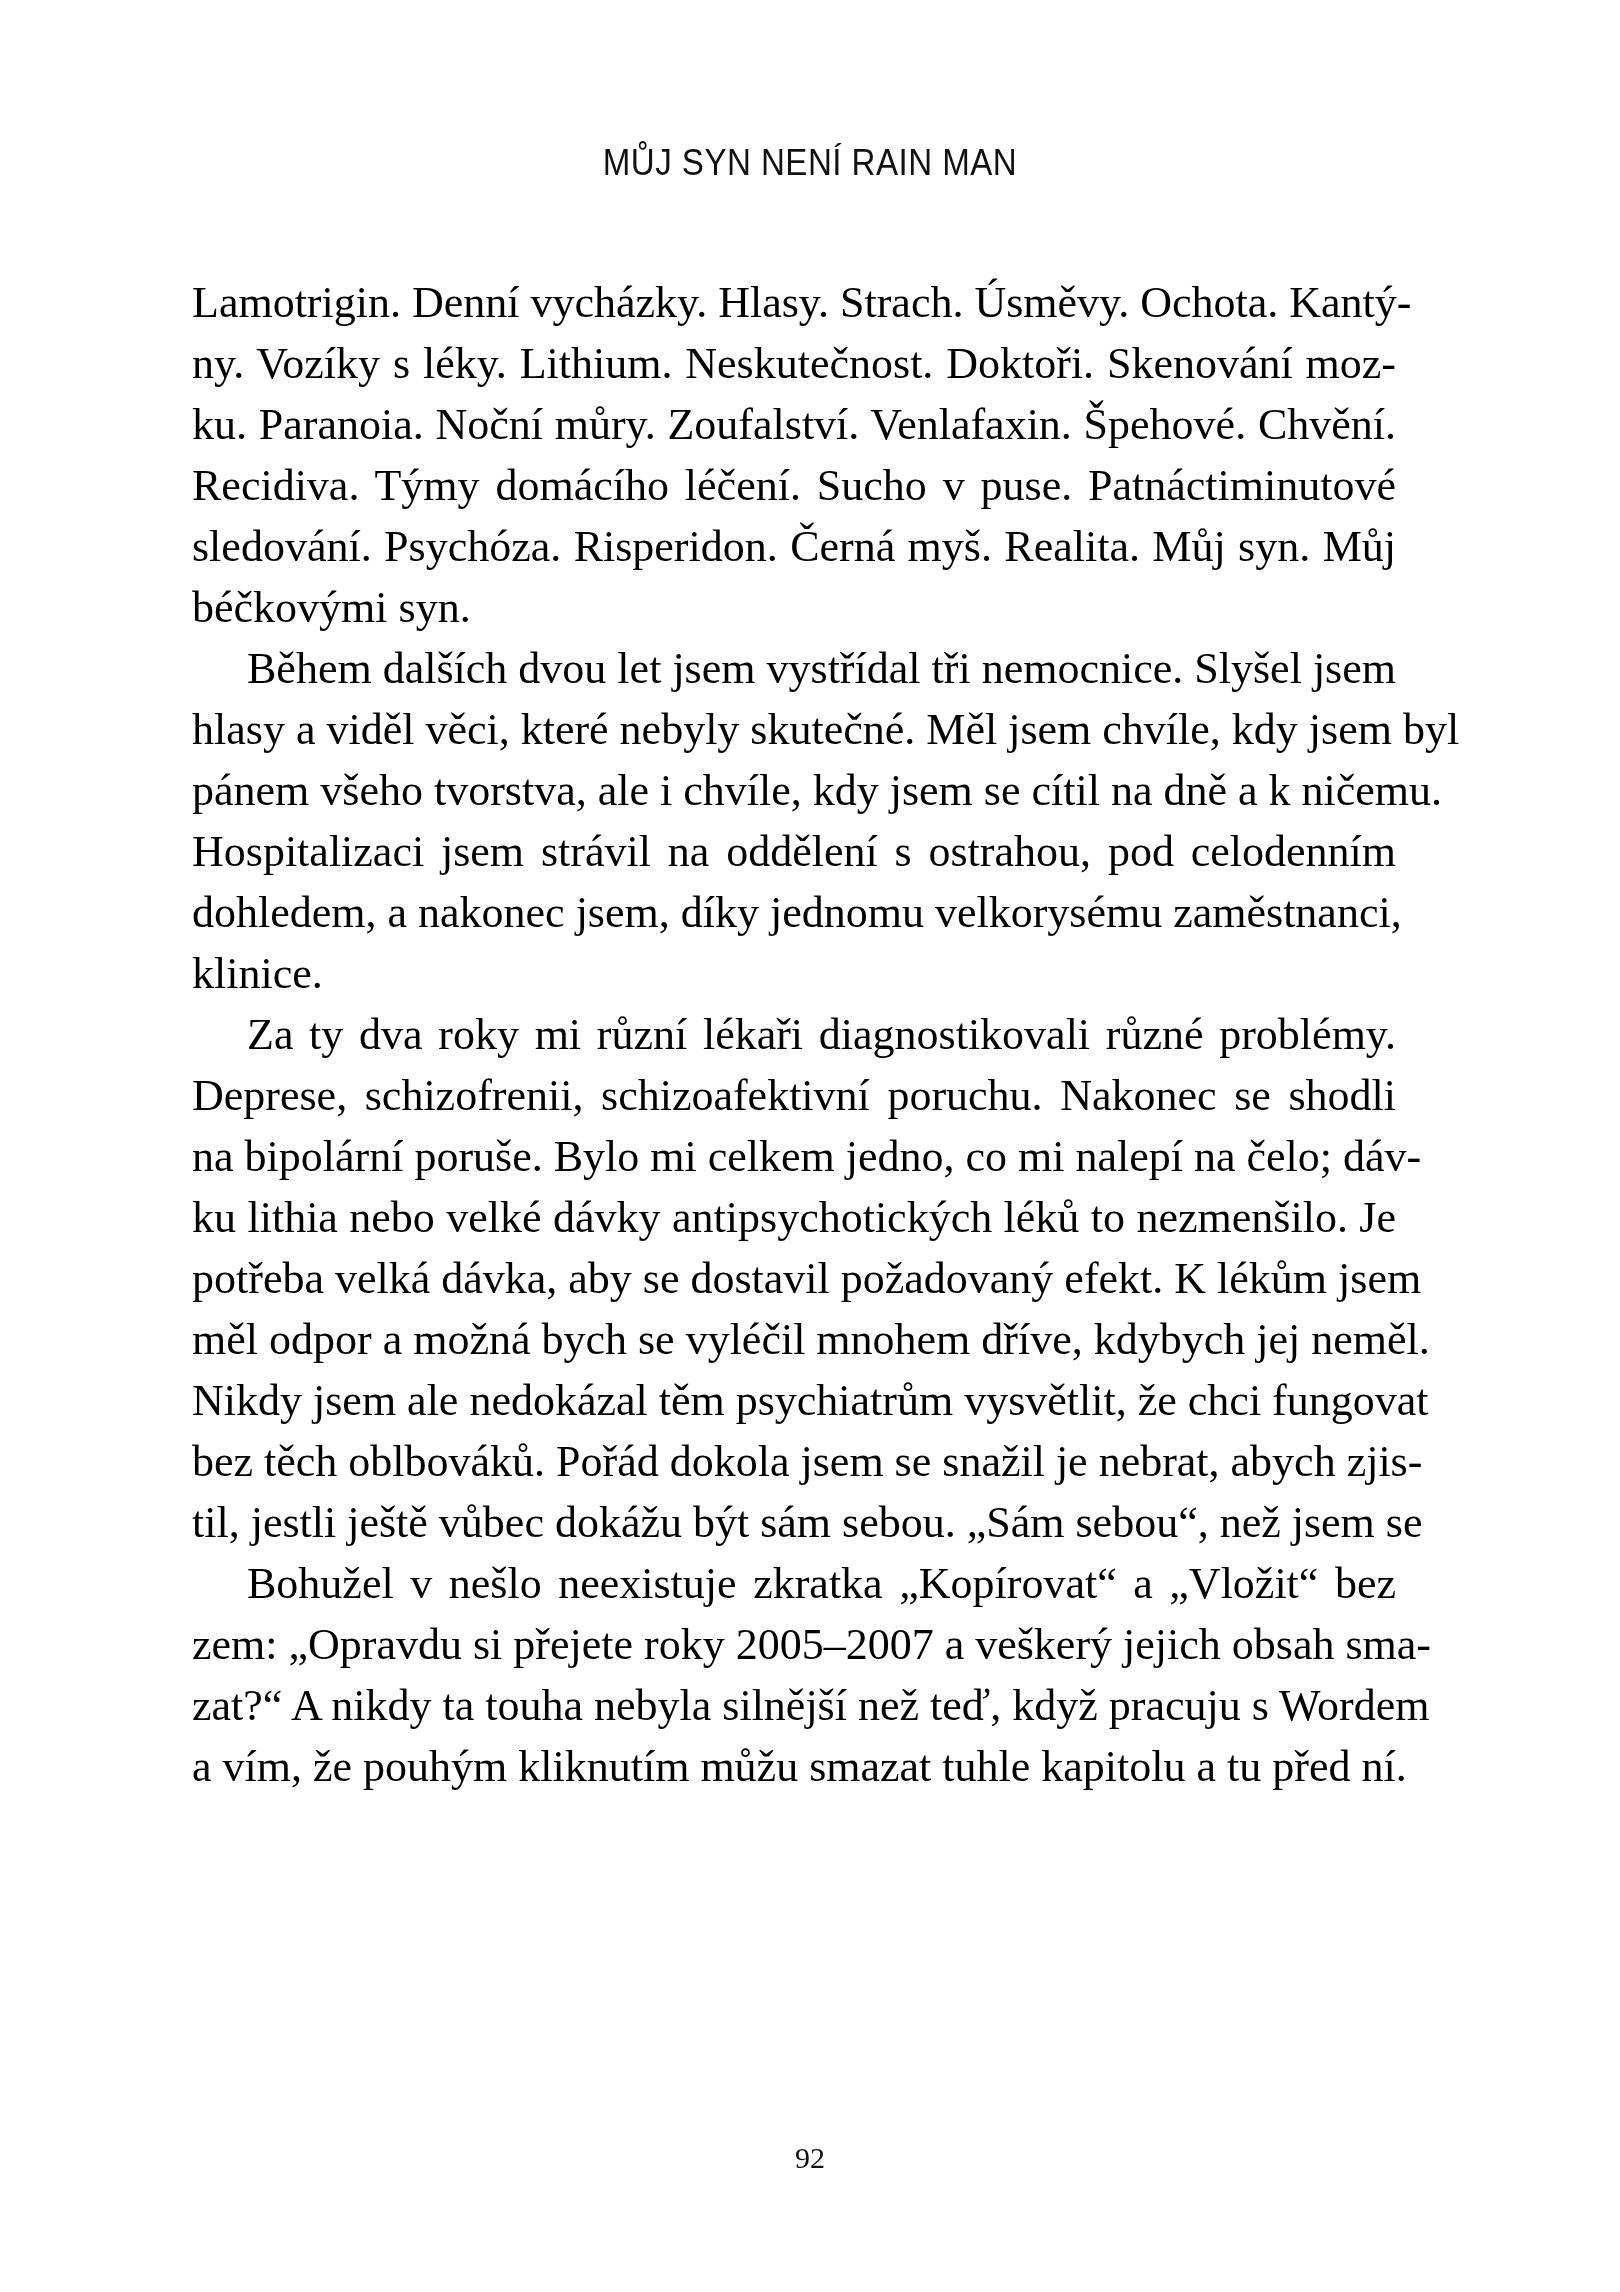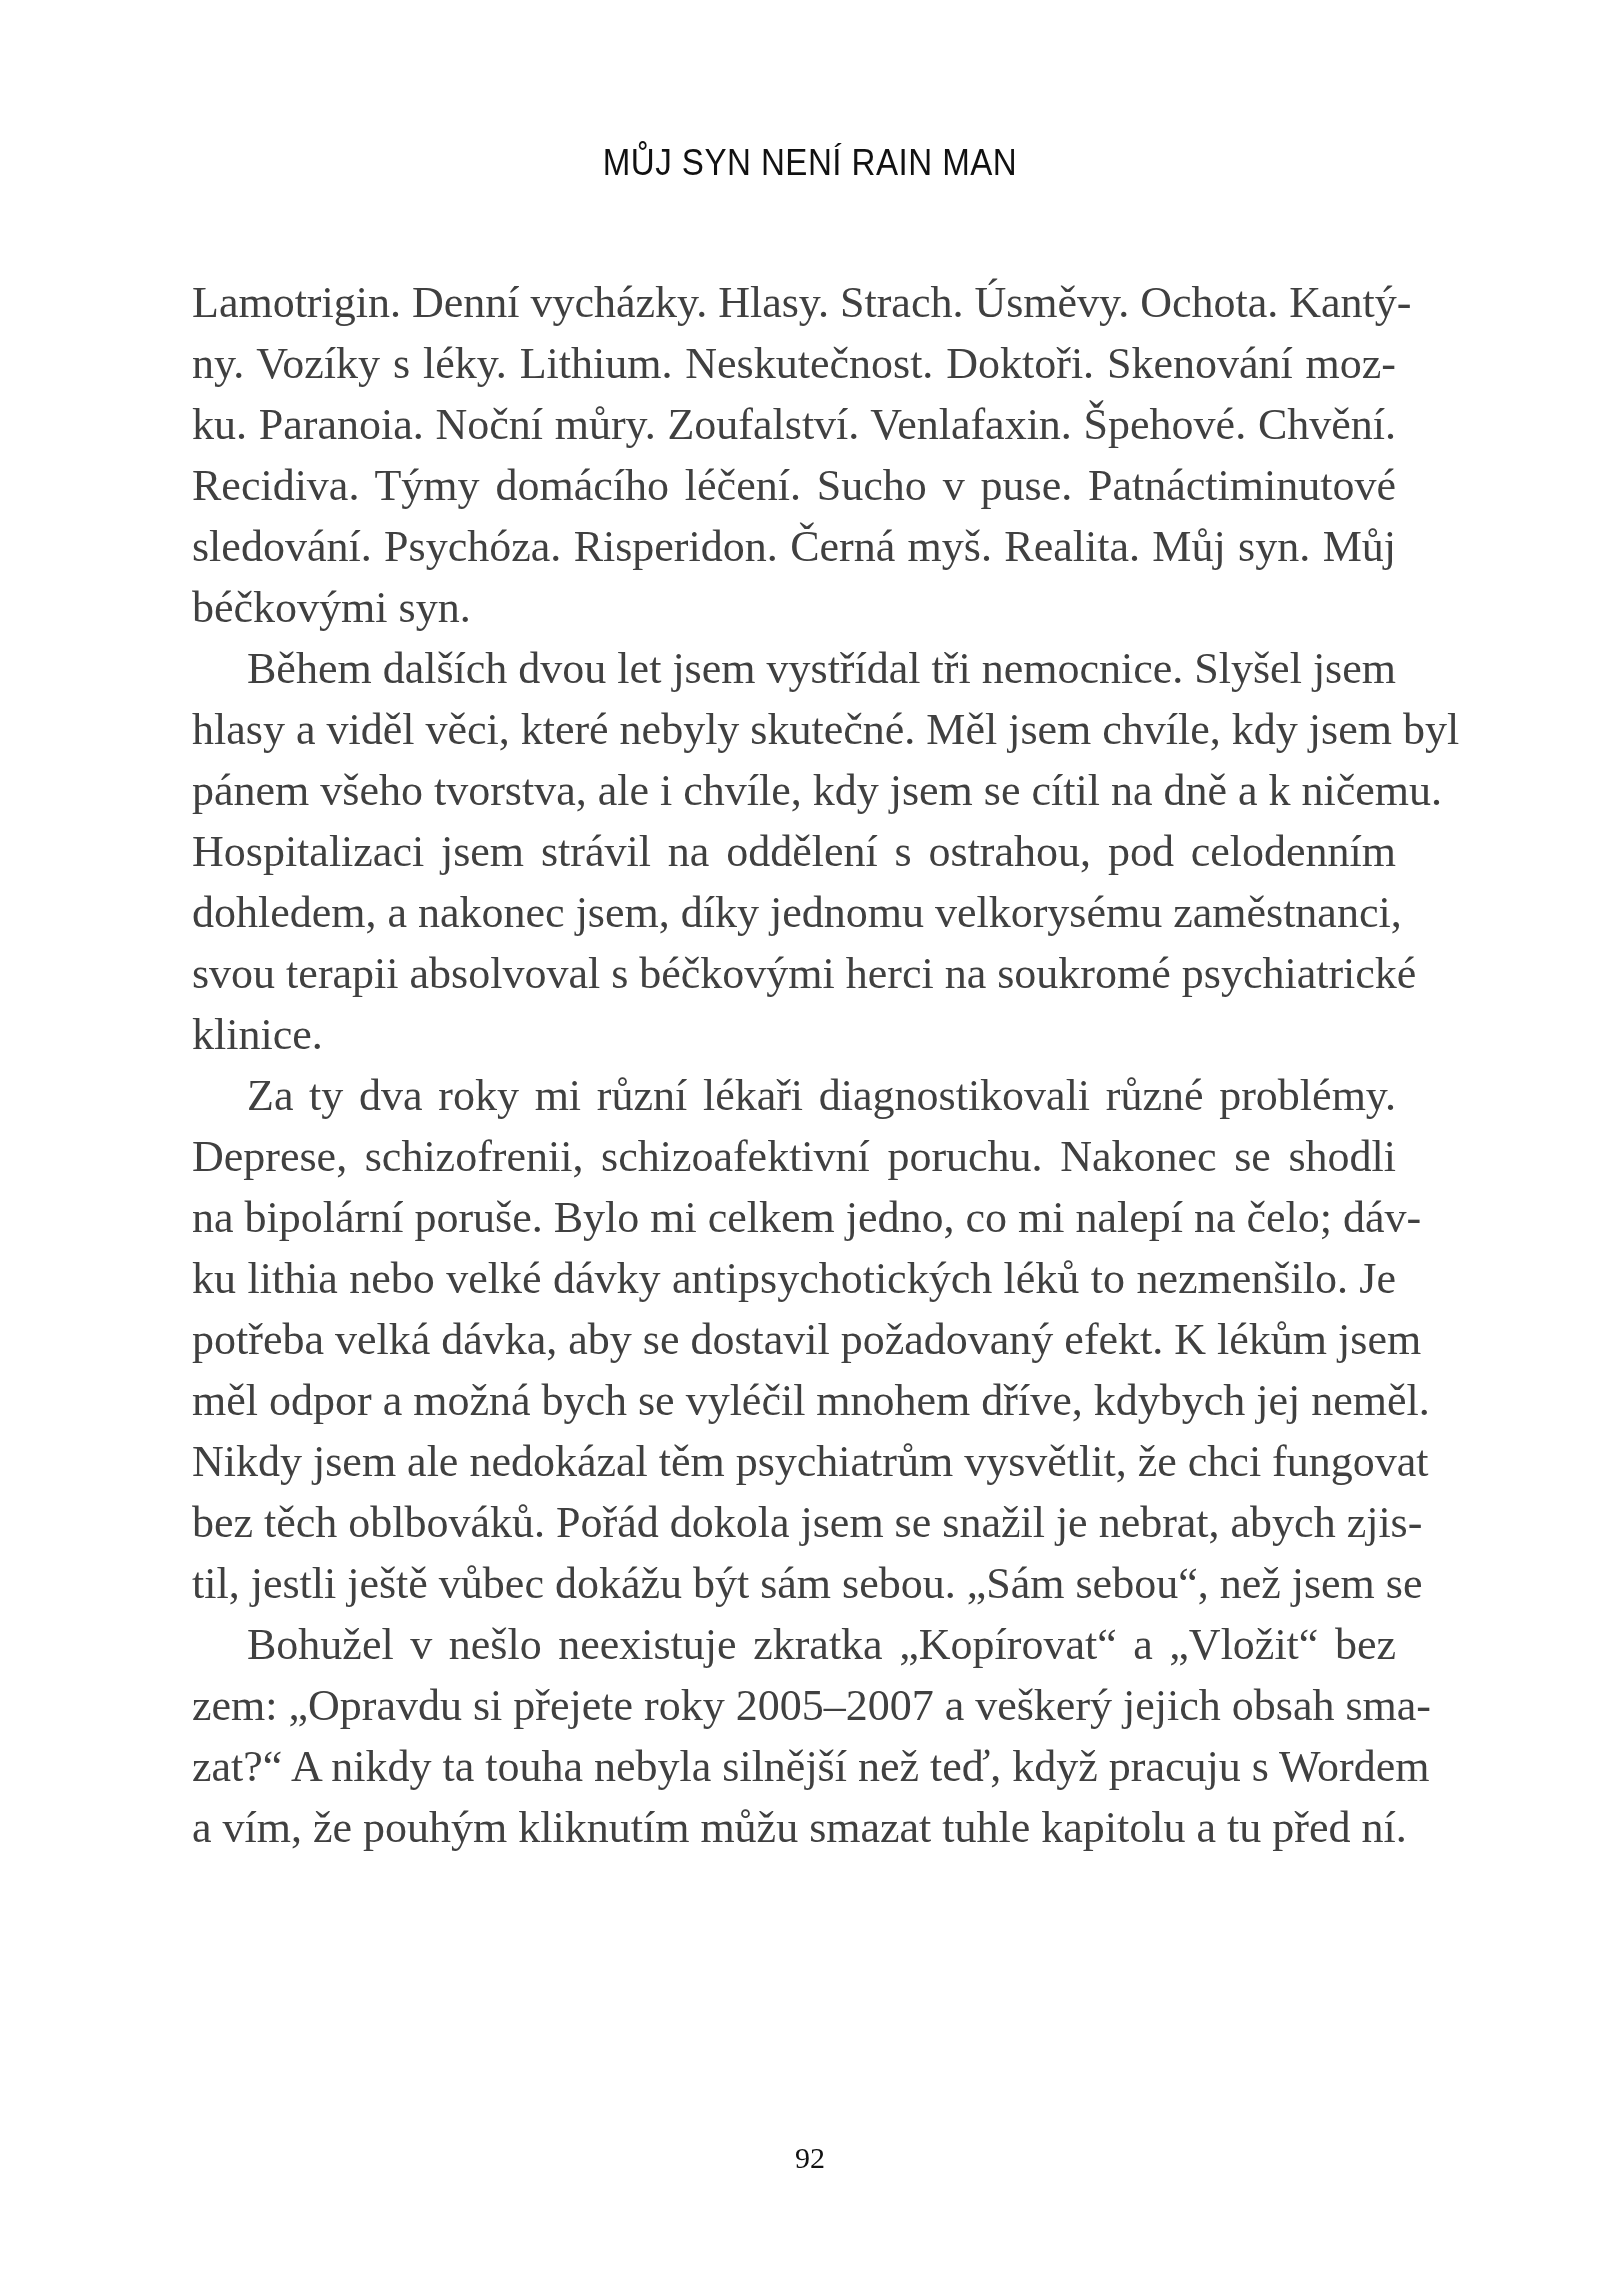--- a/index.html
+++ b/index.html
@@ -7,21 +7,21 @@
     .running-head {
       position: absolute; left: 0; width: 1620px; top: 142px;
       text-align: center;
       font-family: "Liberation Sans", "DejaVu Sans", sans-serif;
       font-size: 36px; letter-spacing: 0.5px; font-weight: normal; color: #111;
       transform: scaleX(0.92); transform-origin: center;
     }
     .text-block {
       position: absolute; left: 192px; top: 272px; width: 1204px;
       font-family: "Liberation Serif", "DejaVu Serif", serif;
-      font-size: 44px; line-height: 61px; color: #404040;
+      font-size: 44px; line-height: 61px; color: #000000;
     }
     .line { display: block; white-space: nowrap; text-align: justify; text-align-last: justify; height: 61px; }
     .line.last { text-align-last: left; }
     .line.indent { padding-left: 55px; }
     .folio {
       position: absolute; left: 0; width: 1620px; top: 2141px; text-align: center;
       font-family: "Liberation Serif", "DejaVu Serif", serif; font-size: 30px; color: #111;
     }
   </style>
 </head>
@@ -39,21 +39,20 @@
     <span class="line">sledování. Psychóza. Risperidon. Černá myš. Realita. Můj syn. Můj</span>
     <span class="line last">béčkovými syn.</span>
   </div>
 
   <div>
     <span class="line indent">Během dalších dvou let jsem vystřídal tři nemocnice. Slyšel jsem</span>
     <span class="line">hlasy a viděl věci, které nebyly skutečné. Měl jsem chvíle, kdy jsem byl</span>
     <span class="line">pánem všeho tvorstva, ale i chvíle, kdy jsem se cítil na dně a k ničemu.</span>
     <span class="line">Hospitalizaci jsem strávil na oddělení s ostrahou, pod celodenním</span>
     <span class="line">dohledem, a nakonec jsem, díky jednomu velkorysému zaměstnanci,</span>
-    <span class="line">svou terapii absolvoval s béčkovými herci na soukromé psychiatrické</span>
     <span class="line last">klinice.</span>
   </div>
 
   <div>
     <span class="line indent">Za ty dva roky mi různí lékaři diagnostikovali různé problémy.</span>
     <span class="line">Deprese, schizofrenii, schizoafektivní poruchu. Nakonec se shodli</span>
     <span class="line">na bipolární poruše. Bylo mi celkem jedno, co mi nalepí na čelo; dáv-</span>
     <span class="line">ku lithia nebo velké dávky antipsychotických léků to nezmenšilo. Je</span>
     <span class="line">potřeba velká dávka, aby se dostavil požadovaný efekt. K lékům jsem</span>
     <span class="line">měl odpor a možná bych se vyléčil mnohem dříve, kdybych jej neměl.</span>

